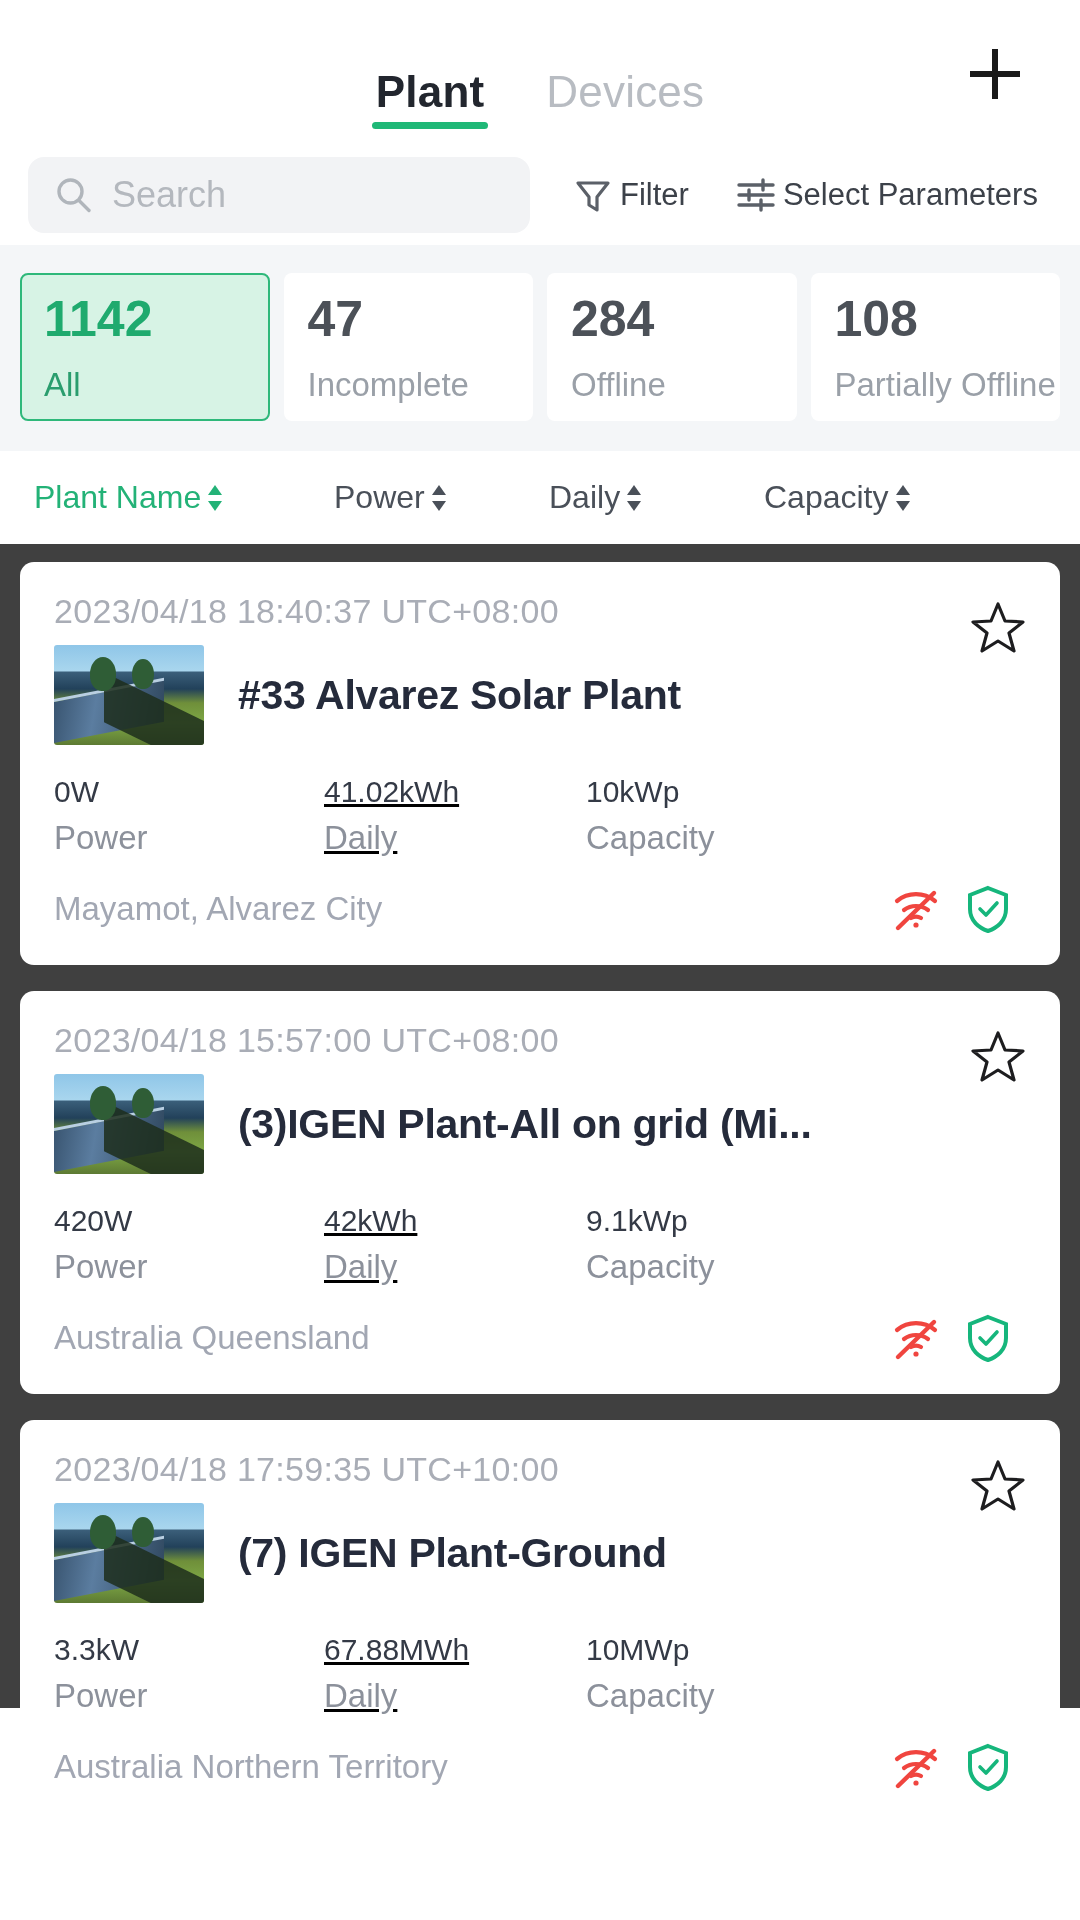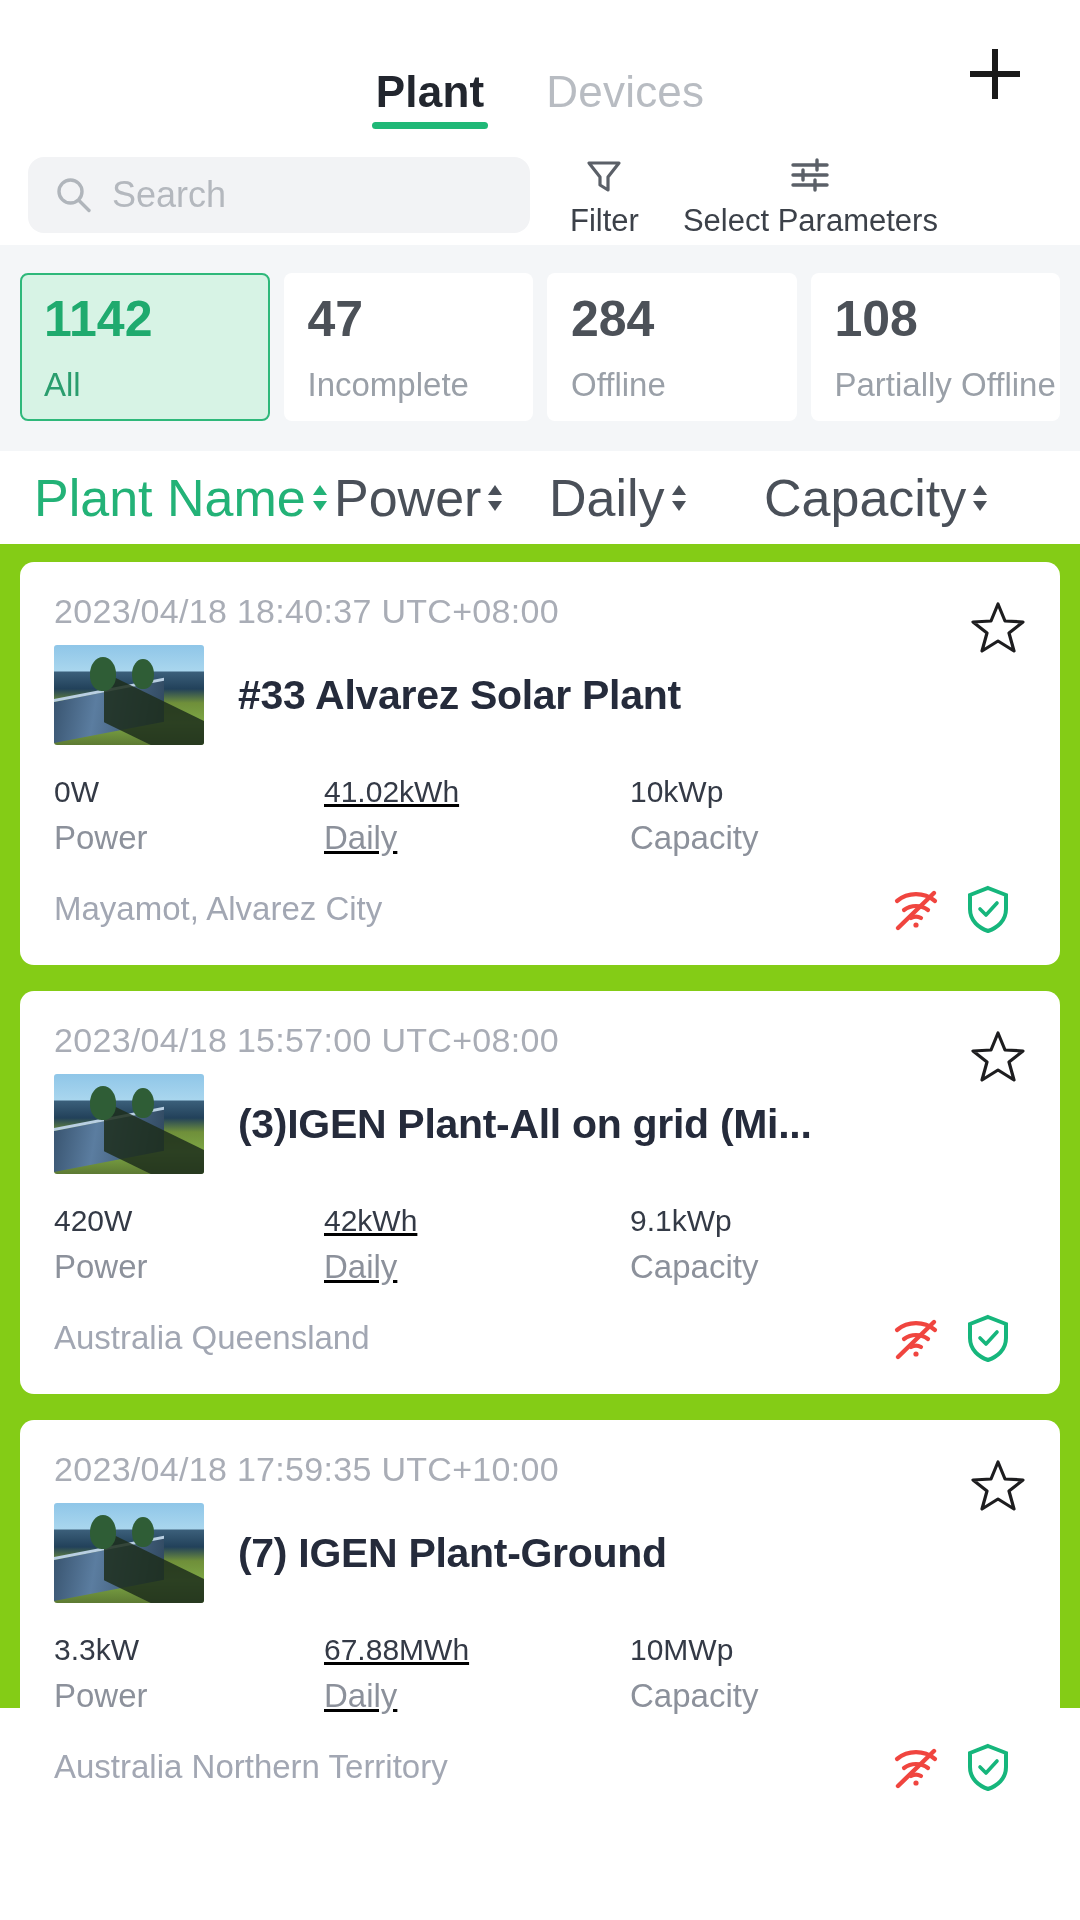--- a/index.html
+++ b/index.html
@@ -2,21 +2,21 @@
 <html><head>
 <meta charset="utf-8">
 <style>
   * { box-sizing: border-box; margin: 0; padding: 0; }
   html, body {
     width: 1080px; height: 1920px;
     background: #ffffff;
     font-family: "Liberation Sans", sans-serif;
     overflow: hidden;
   }
-  .screen { width: 1080px; height: 1708px; position: relative; background: #84cc16; }
+  .screen { width: 1080px; height: 1708px; position: relative; background: #404040; }
 
   
   .topbar {
     height: 145px; background: #ffffff;
     display: flex; align-items: flex-end; justify-content: center;
     position: relative;
   }
   .tabs { display: flex; align-items: flex-end; gap: 50px; padding-bottom: 10px; }
   .tab { position: relative; padding: 0 6px 18px 6px; text-align: center; }
   .tab-label { font-size: 44px; letter-spacing: .2px; color: #b8bcc2; font-weight: 400; display: block; }
@@ -36,21 +36,21 @@
   .searchrow {
     background: #ffffff; height: 100px;
     display: flex; align-items: center; padding: 0 28px 0 28px; gap: 8px;
   }
   .search-box {
     flex: 0 0 502px; height: 76px; background: #f2f3f5; border-radius: 16px;
     display: flex; align-items: center; padding: 0 26px; gap: 18px;
   }
   .search-ph { font-size: 36px; color: #b4b8be; }
   .tool {
-    display: flex; flex-direction: column; align-items: center; justify-content: space-between;
+    display: flex; flex-direction: row; align-items: center; justify-content: space-between;
     gap: 4px; padding: 0 6px;
   }
   .tool-ico { height: 48px; display: flex; align-items: center; justify-content: center; }
   .tool-label { font-size: 31px; color: #3c4149; white-space: nowrap; }
   .tool.filter { margin-left: 26px; }
   .tool.params { margin-left: 24px; }
 
   
   .chips {
     background: #f4f6f8; padding: 28px 20px 30px 20px;
@@ -65,21 +65,21 @@
   .chip-num { font-size: 50px; font-weight: 700; color: #4c5158; line-height: 1.05; }
   .chip.selected .chip-num { color: #1faa6e; }
   .chip-lab { font-size: 33px; color: #9aa0a8; margin-top: 20px; }
   .chip.selected .chip-lab { color: #2a9d6e; }
 
   
   .sortbar {
     background: #ffffff; height: 93px; display: flex; align-items: center;
     padding: 0 34px;
   }
-  .sort-item { display: flex; align-items: center; gap: 4px; font-size: 52px; color: #4a5059; }
+  .sort-item { display: flex; align-items: center; gap: 4px; font-size: 32px; color: #4a5059; }
   .sort-item.active { color: #23b277; }
   .sort-item .caret { display: inline-flex; flex-direction: column; gap: 3px; }
   .s1 { width: 300px; } .s2 { width: 215px; } .s3 { width: 215px; } .s4 { width: 230px; }
 
   
   .list { padding: 18px 20px 0 20px; display: flex; flex-direction: column; gap: 26px; }
   .card { background: #ffffff; border-radius: 14px; padding: 30px 34px 0 34px; }
   .card-time { font-size: 34px; color: #a9adb6; letter-spacing: .3px; }
   .card-top { display: flex; align-items: flex-start; position: relative; }
   .star { position: absolute; right: 0; top: 8px; }
@@ -97,21 +97,21 @@
     background: linear-gradient(100deg,#35506b 0%,#5b7da0 40%,#30485f 100%);
     transform: skewY(-11deg); border-top: 3px solid #b9cfe2;
   }
   .thumb .shadow {
     position: absolute; left: 50px; top: 54px; width: 110px; height: 50px;
     background: #1d2e1c; transform: skewY(26deg); opacity: .85;
   }
   .card-title { font-size: 41px; font-weight: 700; color: #252b3b; letter-spacing: -.3px; }
   .metrics { display: flex; margin-top: 30px; }
   .metric { }
-  .m1 { width: 270px; } .m2 { width: 262px; text-decoration: underline; } .m3 { width: 260px; margin-left: 44px; }
+  .m1 { width: 270px; } .m2 { width: 262px; text-decoration: underline; } .m3 { width: 260px; }
   .m-val { font-size: 30px; color: #343a46; }
   .m-lab { font-size: 33px; color: #8c919b; margin-top: 10px; }
   .card-foot {
     display: flex; align-items: center; justify-content: space-between;
     margin-top: 26px; padding-bottom: 30px;
   }
   .loc { font-size: 33px; color: #a2a7b3; }
   .status-ico { display: flex; align-items: center; gap: 20px; padding-right: 12px; }
 </style>
 </head>

